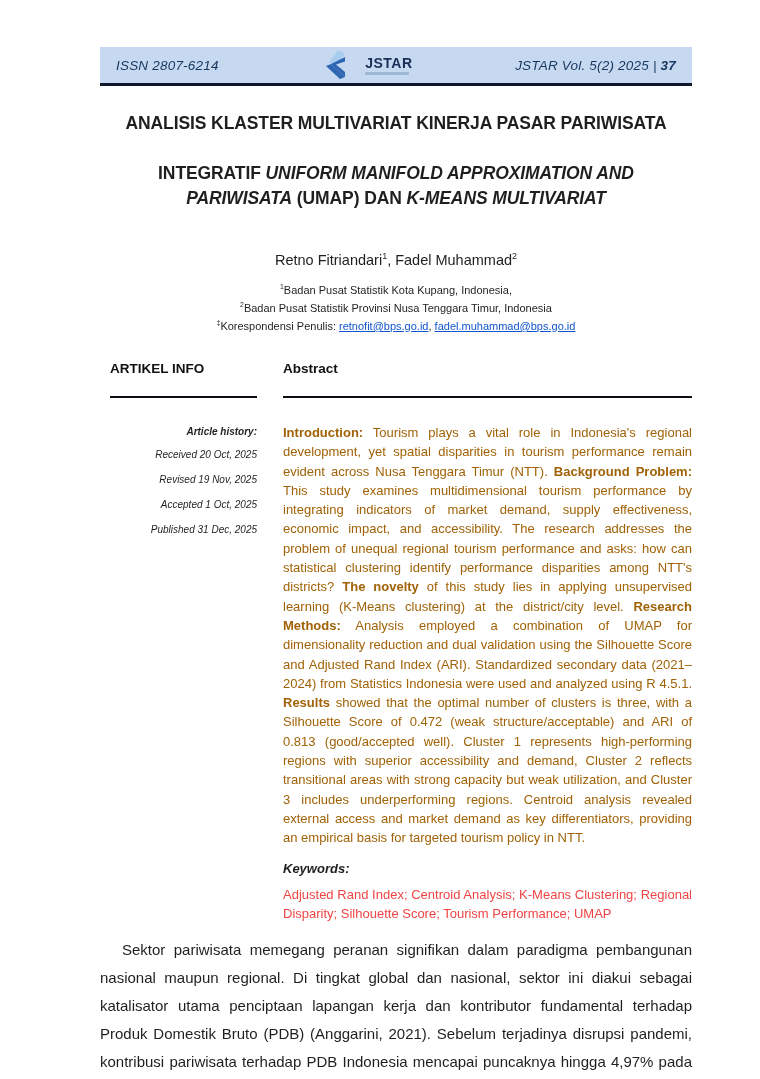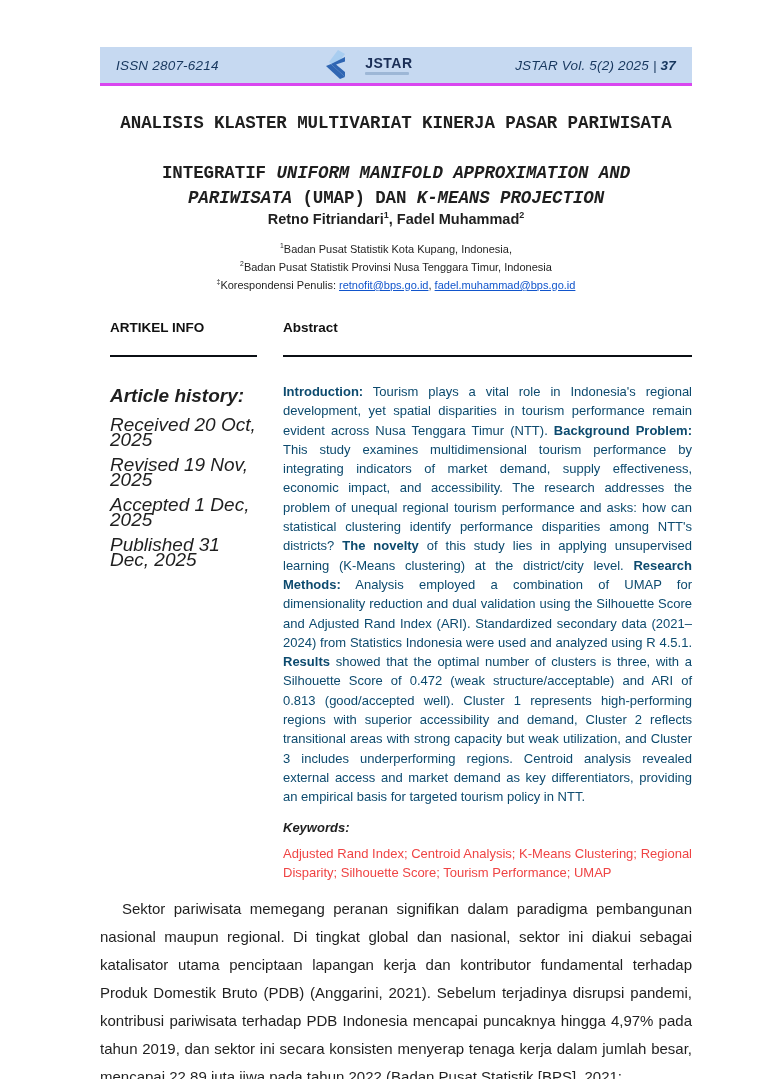--- a/index.html
+++ b/index.html
@@ -7,62 +7,61 @@
     width:760px;height:1079px;background:#ffffff;
     font-family:"Liberation Sans","DejaVu Sans",sans-serif;
     color:#222;overflow:hidden;
   }
   .page{position:relative;width:760px;height:1079px;background:#fff;}
   .content{position:absolute;left:100px;top:47px;width:592px;}
 
   
   .band{
     display:flex;align-items:center;justify-content:space-between;
-    background:#c6d9f1;border-bottom:3px solid #d946ef;
+    background:#c6d9f1;border-bottom:3px solid #0f172a;
     height:39px;padding:0 16px;box-sizing:border-box;
   }
   .band .issn,.band .volinfo{
     font-style:italic;color:#17375e;font-size:13.5px;letter-spacing:.2px;
   }
   .band .volinfo b{font-style:italic;}
   .logo{display:flex;align-items:center;gap:14px;}
   .logo .logotext{display:flex;flex-direction:column;line-height:1;}
   .logo .logoname{font-weight:bold;color:#1a2e56;font-size:14px;letter-spacing:.5px;}
   .logo .logotagline{height:3px;width:44px;background:#9db7d6;margin-top:2px;border-radius:1px;}
 
   
   .title{
     margin:25px 6px 0 6px;text-align:center;
     font-weight:bold;font-size:17.5px;line-height:25px;color:#1f1f1f;
     letter-spacing:-0.1px;
-    font-family:Liberation Mono, monospace;
   }
   .title i{font-style:italic;}
 
   
-  .authors{text-align:center;font-weight:bold;font-size:14.5px;color:#1f1f1f;}
+  .authors{margin-top:41px;text-align:center;font-weight:normal;font-size:14.5px;color:#1f1f1f;}
   .affils{margin-top:13px;text-align:center;font-size:11px;line-height:18px;color:#1f1f1f;}
   sup.s{font-size:.62em;vertical-align:super;line-height:0;}
   a.maillink{color:#1155cc;text-decoration:underline;cursor:pointer;}
 
   
   .cols{display:flex;margin-top:26px;}
   .col-left{width:147px;margin-left:10px;flex:none;}
   .col-right{flex:1;margin-left:26px;}
   .colhead{
     font-weight:bold;font-size:13.5px;color:#111;
     border-bottom:2.5px solid #0b0f14;padding-bottom:20px;
   }
-  .history{margin-top:28px;font-style:italic;font-size:19px;color:#1f1f1f;}
+  .history{margin-top:28px;font-style:italic;font-size:10px;color:#1f1f1f;text-align:right;}
   .history .hlabel{font-weight:bold;margin-bottom:10px;}
   .history .hline{margin-bottom:10px;line-height:15px;}
 
   .abstract-text{
     margin-top:25px;font-size:13px;line-height:19.3px;
-    text-align:justify;color:#0c4a6e;
+    text-align:justify;color:#a16207;
   }
   .kw-label{margin-top:13px;font-weight:bold;font-style:italic;font-size:13px;color:#1f1f1f;}
   .kw-text{margin-top:9px;font-size:13px;line-height:19.3px;text-align:justify;color:#ef4444;}
 
   
   .section-head{margin-top:22px;margin-left:10px;font-weight:bold;font-size:14.5px;color:#111;}
   .section-head .num{margin-right:12px;}
   .body-par{
     margin-top:13px;font-size:15px;line-height:28px;text-align:justify;
     text-indent:22px;color:#1f1f1f;
@@ -83,39 +82,39 @@
           <polygon points="10,15 24,28 19,30 5,17" fill="#2f66b3"></polygon>
         </svg>
         <span class="logotext">
           <span class="logoname">JSTAR</span>
           <span class="logotagline"></span>
         </span>
       </span>
       <span class="volinfo"><span>JSTAR Vol. 5(2) 2025 | </span><b>37</b></span>
     </div>
 
-    <div class="title"><span>ANALISIS KLASTER MULTIVARIAT KINERJA PASAR PARIWISATA</span><br><br><span>INTEGRATIF </span><i>UNIFORM MANIFOLD APPROXIMATION AND</i><br><i>PARIWISATA</i><span> (UMAP) DAN </span><i>K-MEANS PROJECTION</i></div>
+    <div class="title"><span>ANALISIS KLASTER MULTIVARIAT KINERJA PASAR PARIWISATA</span><br><br><span>INTEGRATIF </span><i>UNIFORM MANIFOLD APPROXIMATION AND</i><br><i>PARIWISATA</i><span> (UMAP) DAN </span><i>K-MEANS MULTIVARIAT</i></div>
 
     <div class="authors"><span>Retno Fitriandari</span><sup class="s">1</sup><span>, Fadel Muhammad</span><sup class="s">2</sup></div>
 
     <div class="affils">
       <div><sup class="s">1</sup><span>Badan Pusat Statistik Kota Kupang, Indonesia,</span></div>
       <div><sup class="s">2</sup><span>Badan Pusat Statistik Provinsi Nusa Tenggara Timur, Indonesia</span></div>
       <div><sup class="s">‡</sup><span>Korespondensi Penulis: </span><a class="maillink" href="#">retnofit@bps.go.id</a><span>, </span><a class="maillink" href="#">fadel.muhammad@bps.go.id</a></div>
     </div>
 
     <div class="cols">
 
       <div class="col-left">
         <div class="colhead">ARTIKEL INFO</div>
         <div class="history">
           <div class="hlabel">Article history:</div>
           <div class="hline">Received 20 Oct, 2025</div>
           <div class="hline">Revised 19 Nov, 2025</div>
-          <div class="hline">Accepted 1 Dec, 2025</div>
+          <div class="hline">Accepted 1 Oct, 2025</div>
           <div class="hline">Published 31 Dec, 2025</div>
         </div>
       </div>
 
       <div class="col-right">
         <div class="colhead">Abstract</div>
         <div class="abstract-text"><b>Introduction:</b><span> Tourism plays a vital role in Indonesia's regional development, yet spatial disparities in tourism performance remain evident across Nusa Tenggara Timur (NTT). </span><b>Background Problem:</b><span> This study examines multidimensional tourism performance by integrating indicators of market demand, supply effectiveness, economic impact, and accessibility. The research addresses the problem of unequal regional tourism performance and asks: how can statistical clustering identify performance disparities among NTT's districts? </span><b>The novelty</b><span> of this study lies in applying unsupervised learning (K-Means clustering) at the district/city level. </span><b>Research Methods:</b><span> Analysis employed a combination of UMAP for dimensionality reduction and dual validation using the Silhouette Score and Adjusted Rand Index (ARI). Standardized secondary data (2021–2024) from Statistics Indonesia were used and analyzed using R 4.5.1. </span><b>Results</b><span> showed that the optimal number of clusters is three, with a Silhouette Score of 0.472 (weak structure/acceptable) and ARI of 0.813 (good/accepted well). Cluster 1 represents high-performing regions with superior accessibility and demand, Cluster 2 reflects transitional areas with strong capacity but weak utilization, and Cluster 3 includes underperforming regions. Centroid analysis revealed external access and market demand as key differentiators, providing an empirical basis for targeted tourism policy in NTT.</span></div>
         <div class="kw-label">Keywords:</div>
         <div class="kw-text">Adjusted Rand Index; Centroid Analysis; K-Means Clustering; Regional Disparity; Silhouette Score; Tourism Performance; UMAP</div>
       </div>

